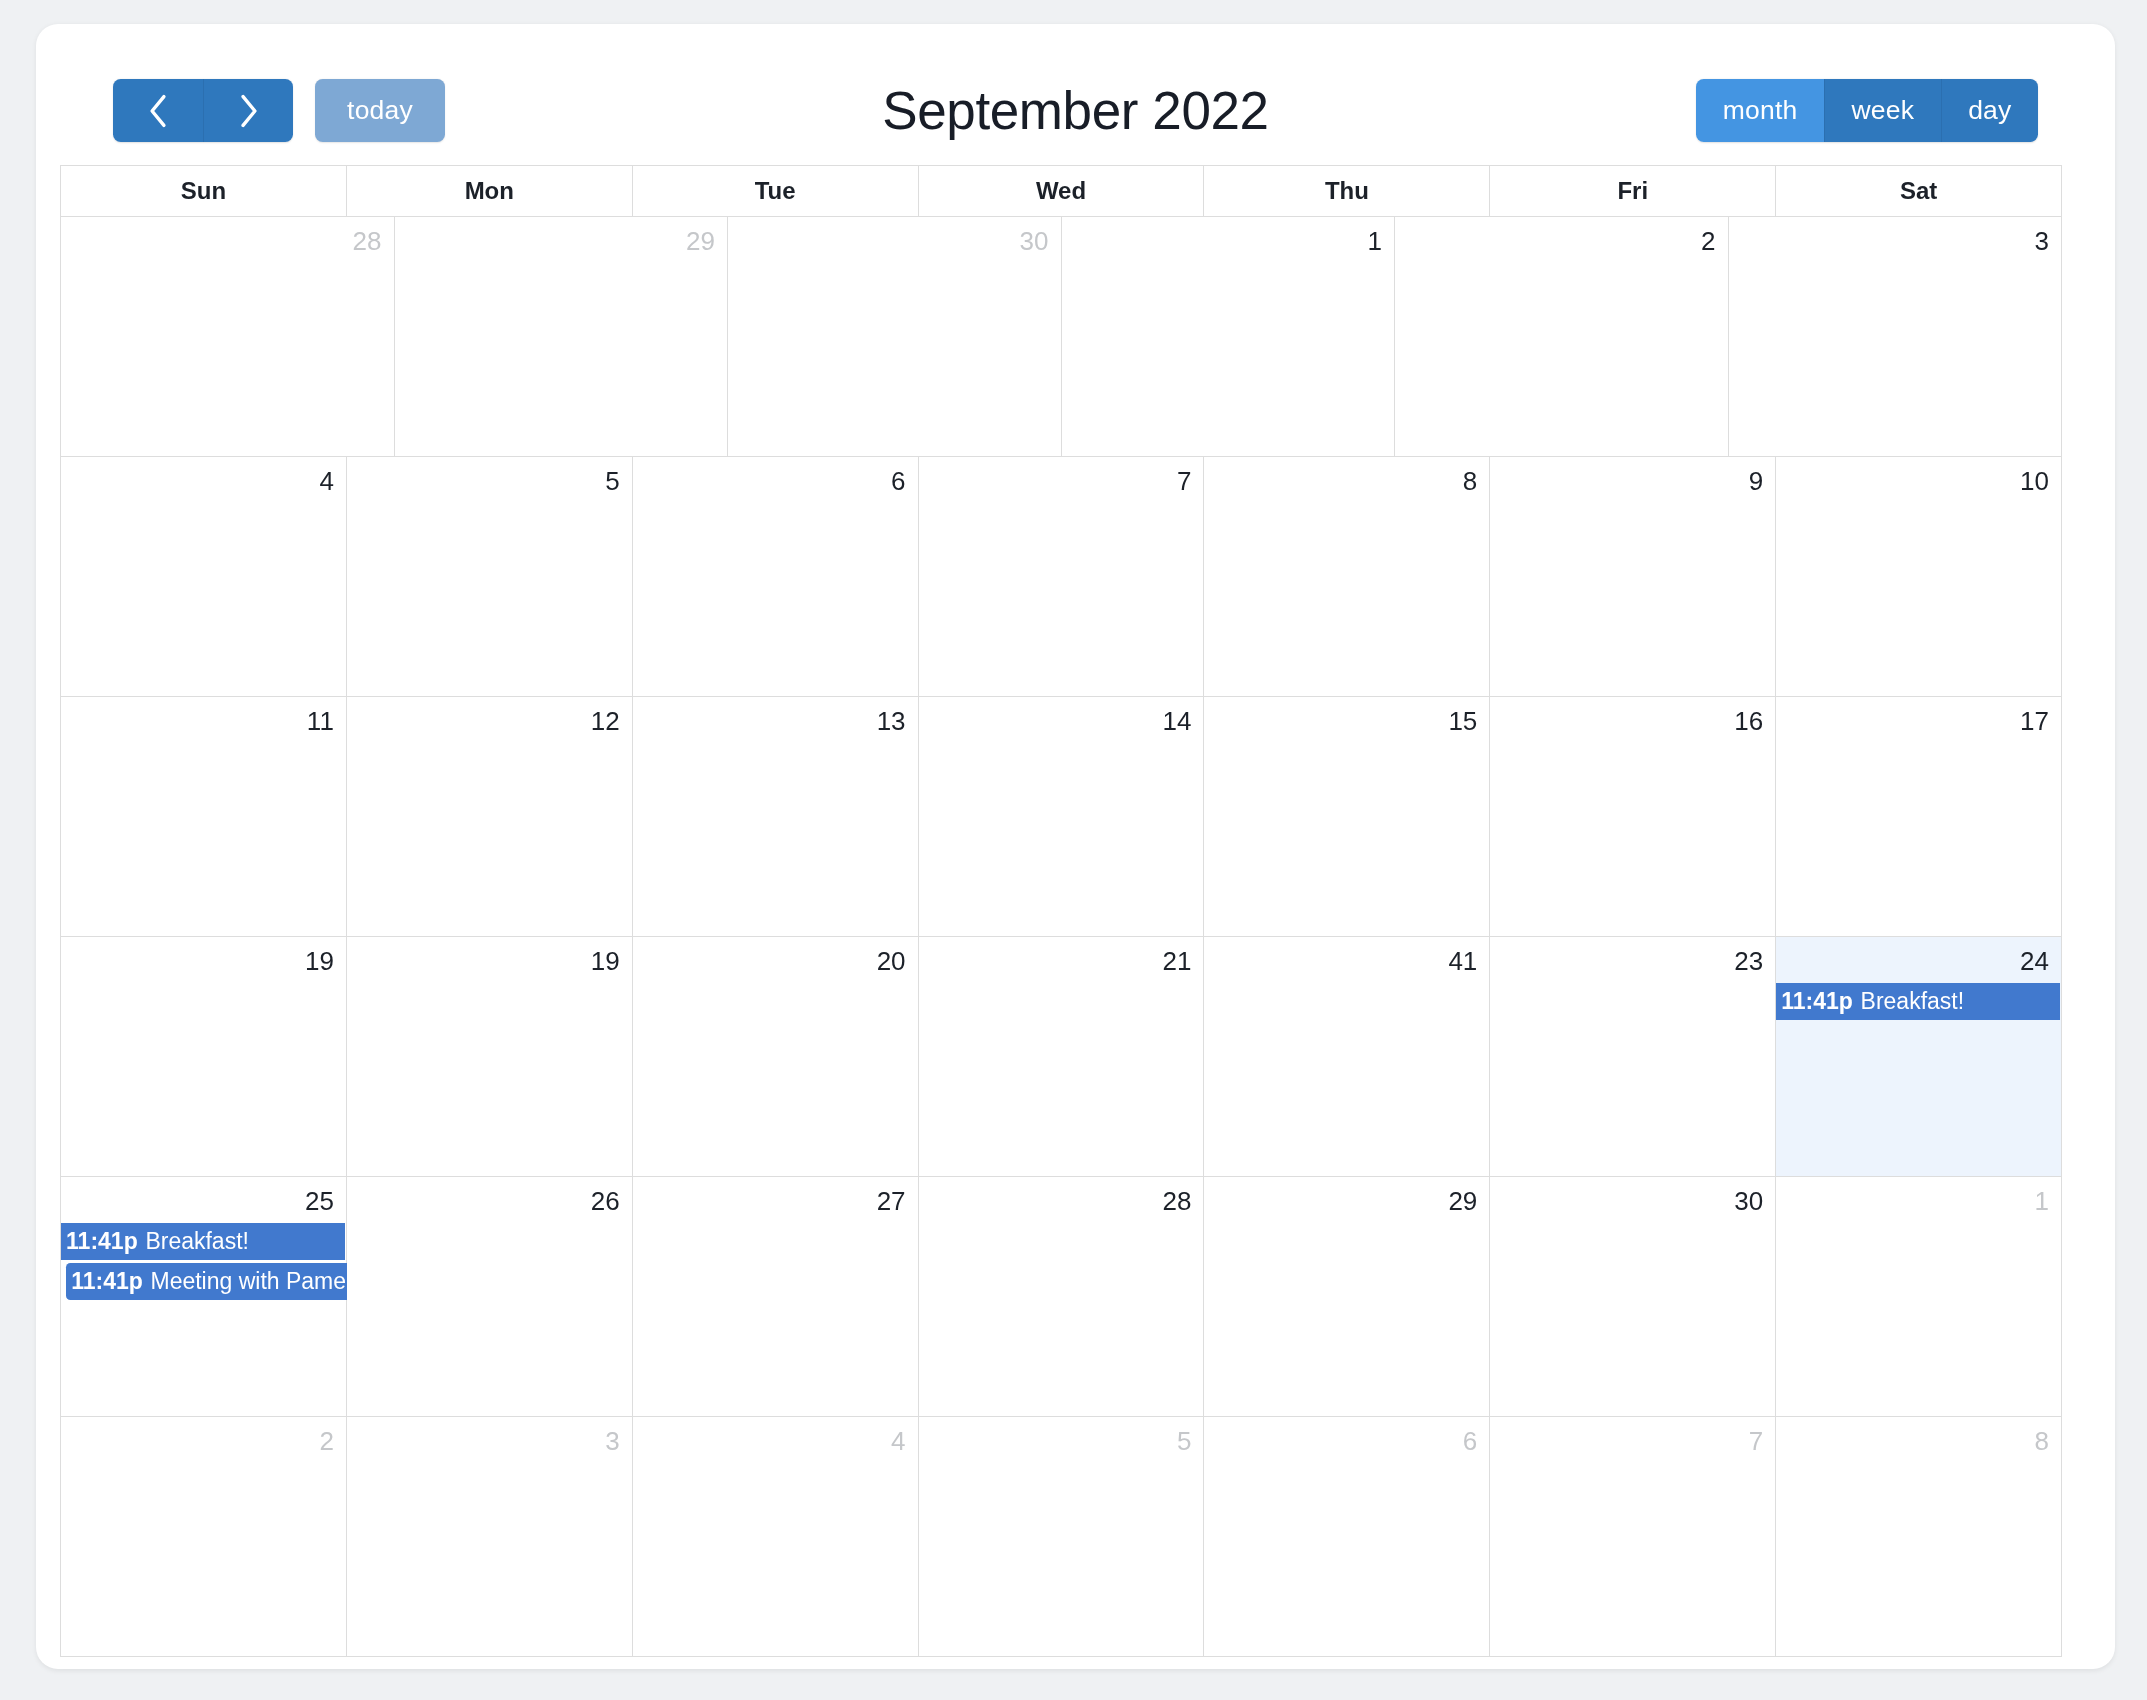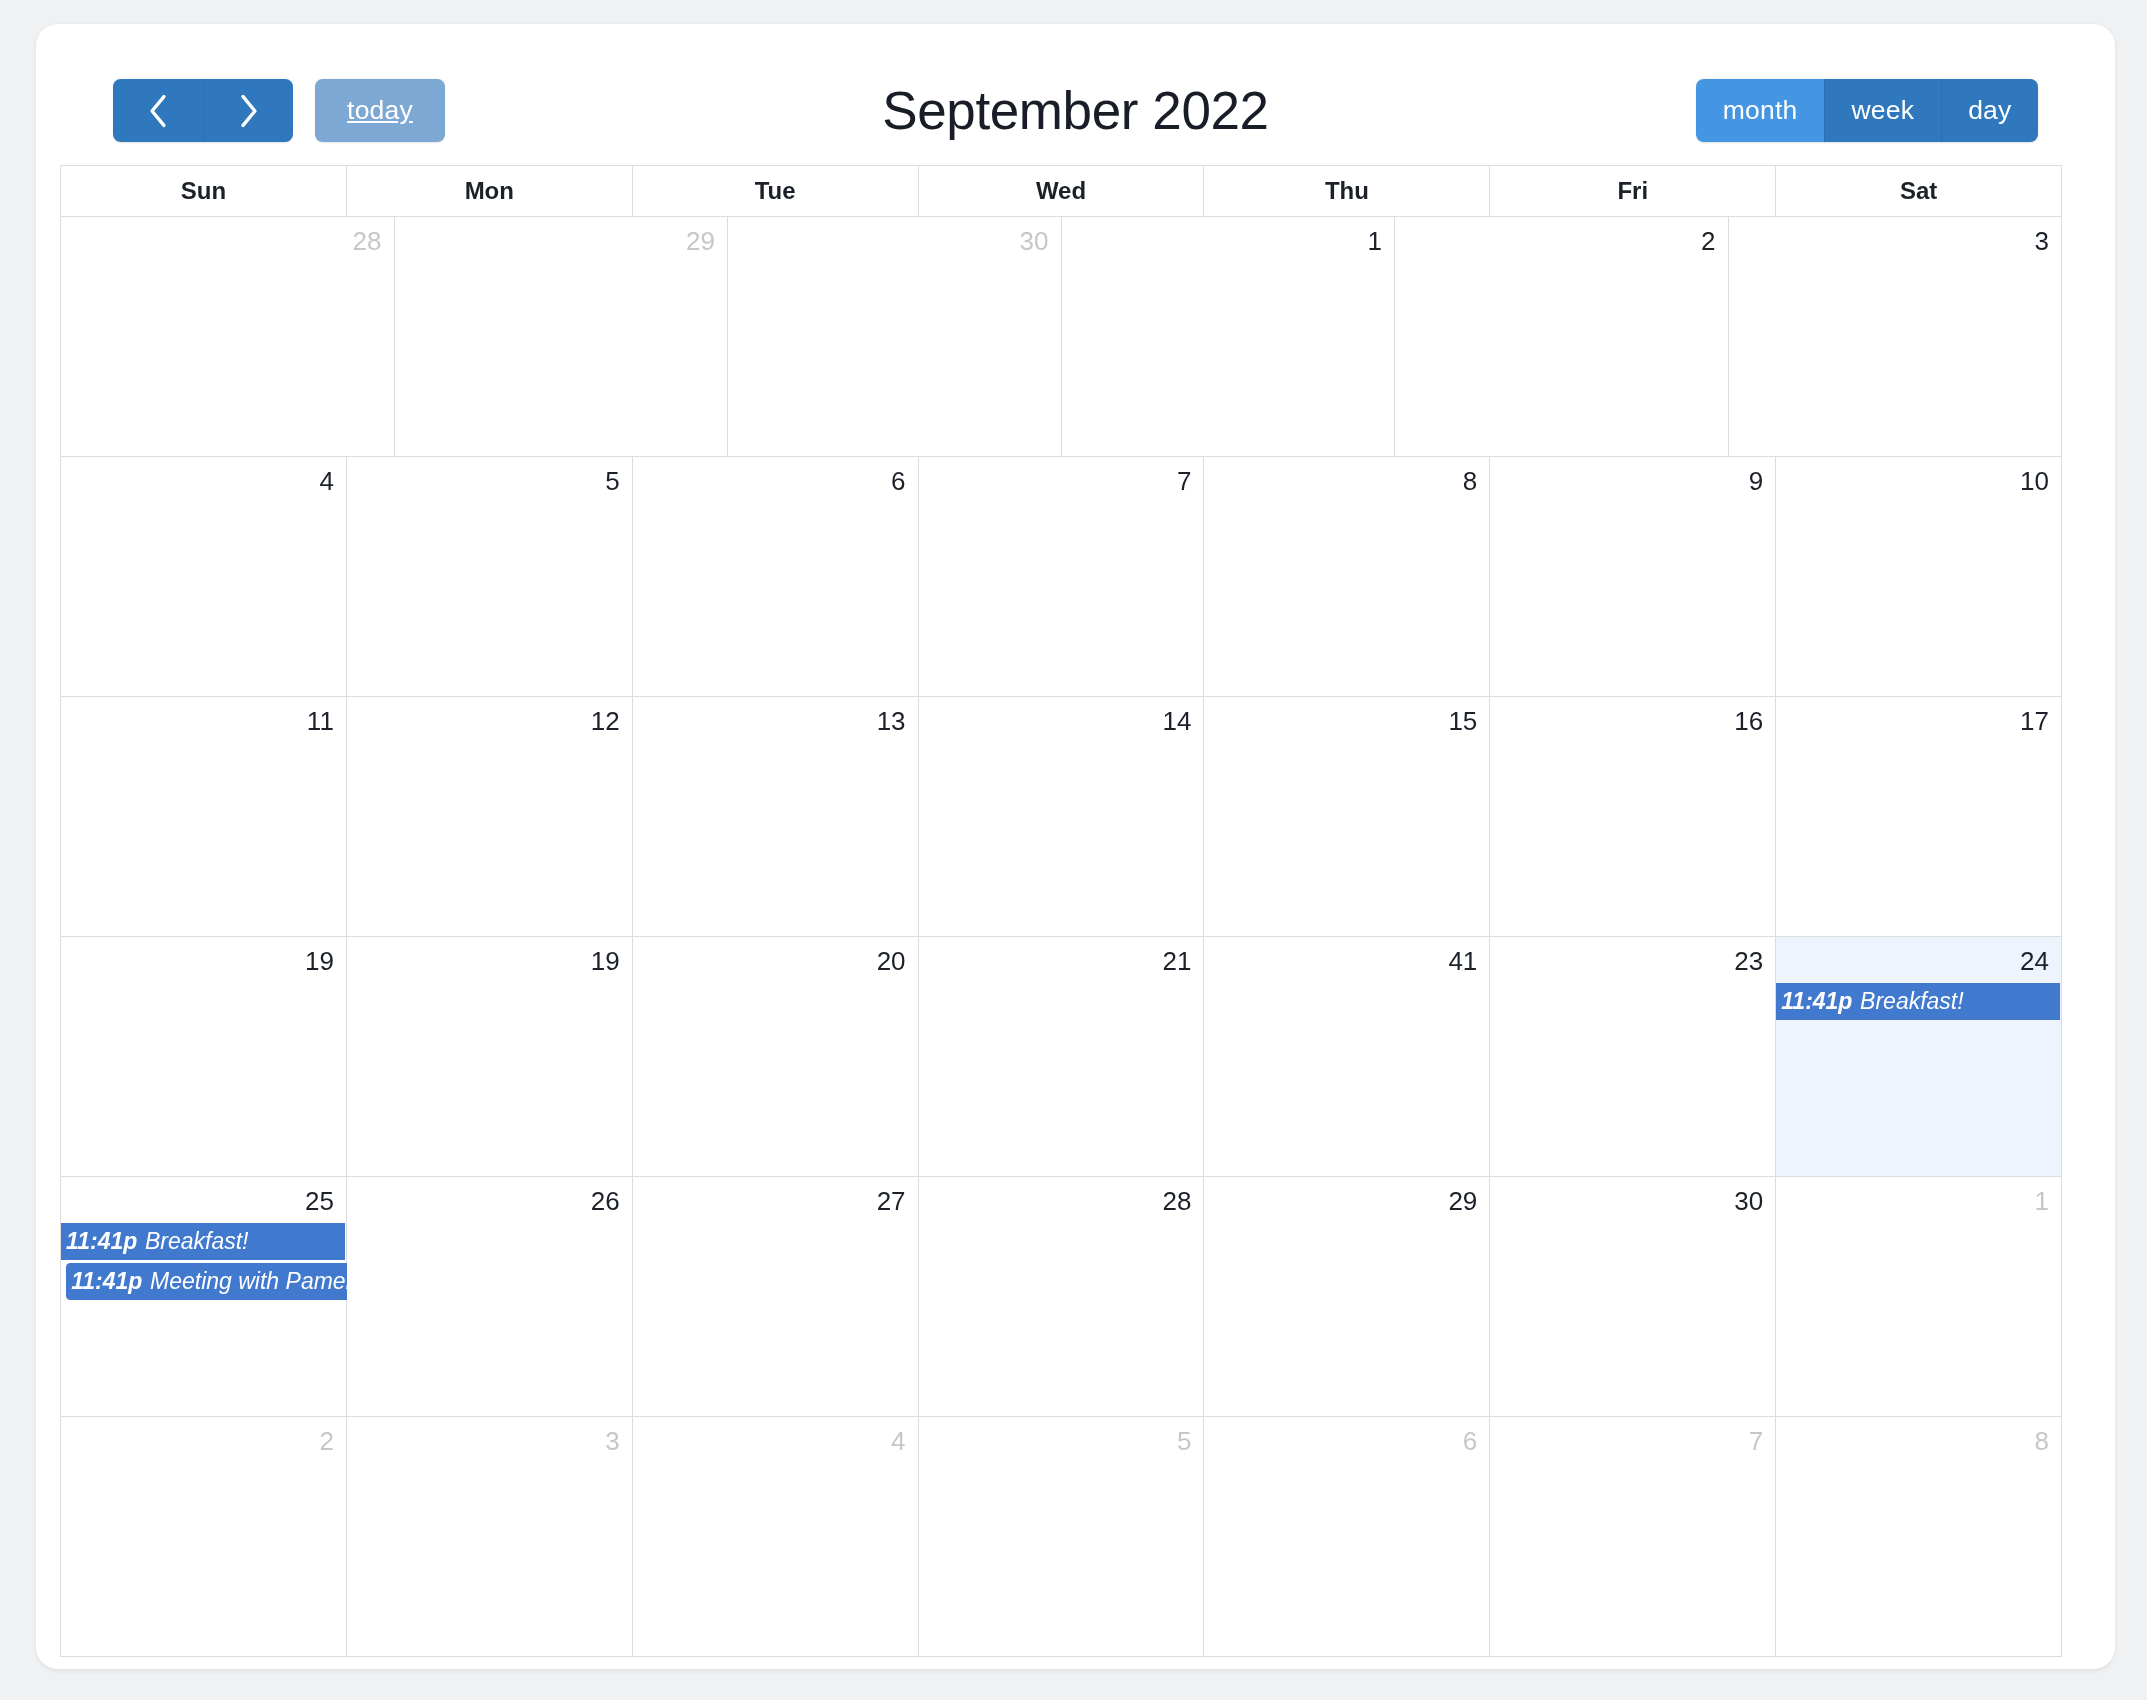--- a/index.html
+++ b/index.html
@@ -46,21 +46,20 @@
     left:238px; top:24px;
     width:130px; height:63px;
     background:#7ea8d4;
     color:#ffffff;
     border:none; border-radius:7.7px;
     font-size:26.5px;
     font-family:"Liberation Sans", sans-serif;
     letter-spacing:0.2px;
     cursor:default;
     box-shadow:0 0.9px 1.7px rgba(0,0,0,.10);
-    text-decoration:underline;
   }
 
   #calendar-title {
     position:absolute;
     left:0; right:0; top:24px;
     text-align:center;
     font-size:53px;
     font-weight:400;
     color:#181d27;
     line-height:63px;
@@ -130,21 +129,20 @@
   .event {
     position:absolute;
     height:37px;
     background:#4179ce;
     color:#ffffff;
     font-size:23px;
     line-height:37px;
     white-space:nowrap;
     overflow:hidden;
     cursor:pointer;
-    font-style:italic;
   }
   .event .etime { font-weight:bold; padding-left:5.1px; }
   .event .etitle { font-weight:400; padding-left:7.7px; }
   .event.flush { left:0; border-radius:0; }
   .event.inset { left:5.1px; border-radius:4.3px; }
 </style>
 </head>
 <body>
 
 <div id="calendar-card">

